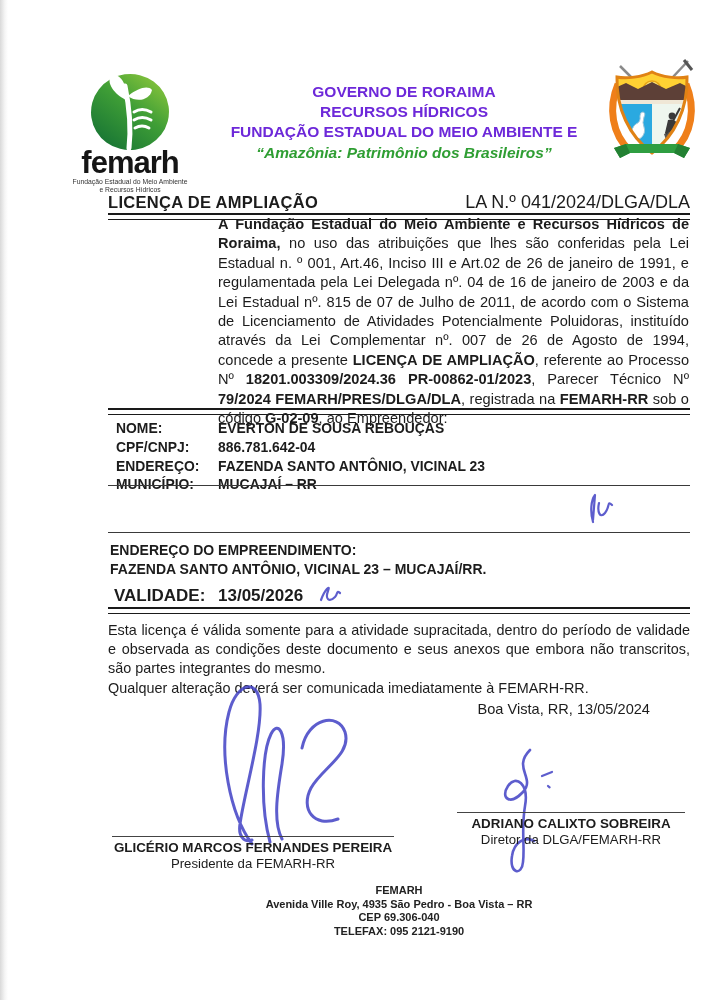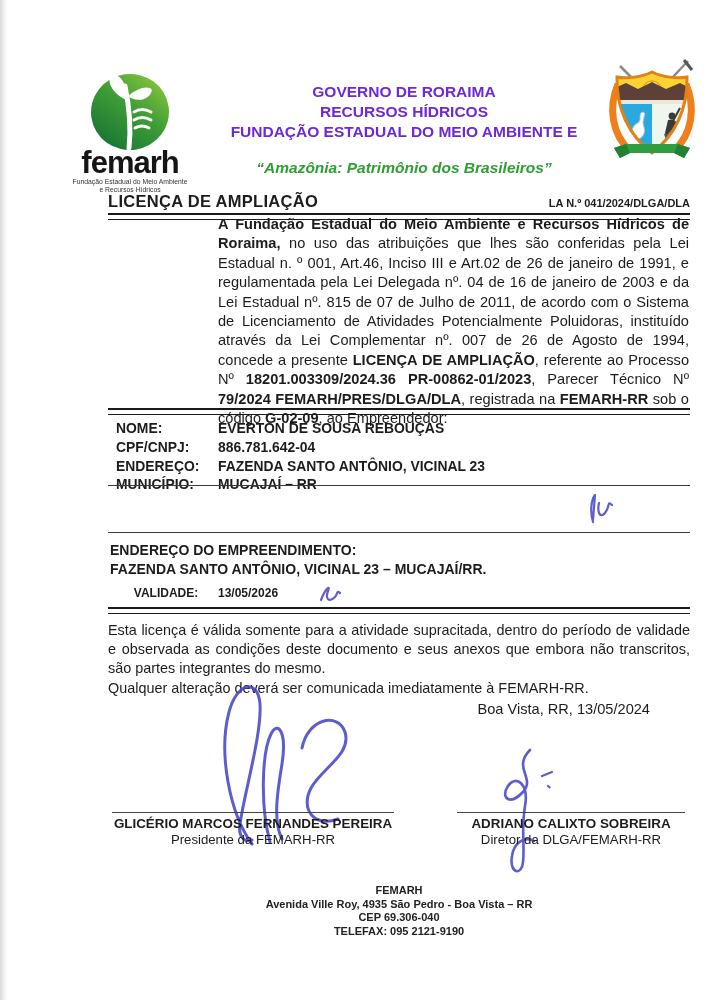--- a/index.html
+++ b/index.html
@@ -21,47 +21,47 @@
   .page::before{ 
     content:"";position:absolute;left:0;top:0;bottom:0;width:8px;
     background:linear-gradient(to right,#d9d9d9,#f5f5f5 60%,#ffffff);
   }
   
   .logo-block{position:absolute;left:54px;top:70px;width:152px;text-align:center;}
   .logo-word{font-size:31px;font-weight:bold;letter-spacing:-1px;color:#151515;line-height:26px;margin-top:-6px;}
   .logo-caption{font-size:6.8px;color:#333;line-height:8px;margin-top:2px;}
   .org-block{position:absolute;left:198px;top:82px;width:412px;text-align:center;}
   .org-line{font-size:15.5px;font-weight:bold;line-height:20px;color:#6d28d9;}
-  .org-motto{font-size:15.5px;font-weight:bold;font-style:italic;color:var(--motto_green);line-height:22px;margin-top:15px;}
+  .org-motto{font-size:15.5px;font-weight:bold;font-style:italic;color:var(--motto_green);line-height:22px;margin-top:0;}
   .coat-block{position:absolute;left:600px;top:56px;width:104px;height:120px;}
   
   .title-row{position:absolute;left:108px;top:192px;width:582px;display:flex;justify-content:space-between;align-items:baseline;}
   .title-left{font-size:16.5px;font-weight:bold;letter-spacing:.3px;}
-  .title-right{font-size:11px;font-weight:bold;}
+  .title-right{font-size:18px;font-weight:normal;}
   .rule-double{position:absolute;left:108px;width:582px;height:4px;border-top:2.5px solid #1a1a1a;border-bottom:1.7px solid #1a1a1a;}
   .rule-thin{position:absolute;left:108px;width:582px;border-top:1.6px solid #3a3a3a;}
   
   .body-par{position:absolute;left:218px;top:215px;width:471px;font-size:14.6px;line-height:19.4px;text-align:justify;margin:0;}
   .b{font-weight:bold;}
   
   .fields{position:absolute;left:116px;top:419px;width:574px;font-size:13.9px;font-weight:bold;}
   .field-row{display:flex;line-height:18.8px;}
   .field-label{width:102px;flex:0 0 102px;}
   .activity-row{position:absolute;left:116px;top:498px;display:flex;font-size:14px;font-weight:bold;}
   .activity-row .field-label{width:102px;flex:0 0 102px;}
   .enterprise{position:absolute;left:110px;top:541px;font-size:14px;font-weight:bold;line-height:18.8px;}
-  .validity-row{position:absolute;left:114px;top:586px;display:flex;font-size:12px;font-weight:bold;text-align:center;}
+  .validity-row{position:absolute;left:114px;top:586px;display:flex;font-size:17px;font-weight:bold;}
   .validity-row .field-label{width:104px;flex:0 0 104px;}
   
   .disclaimer{position:absolute;left:108px;top:621px;width:582px;font-size:14.4px;line-height:19.2px;}
   .disclaimer p{margin:0;text-align:justify;}
   .dateline{position:absolute;left:108px;top:701px;width:582px;text-align:right;padding-right:40px;box-sizing:border-box;font-size:14.6px;}
   
   .sig-block{position:absolute;top:812px;text-align:center;}
-  .sig-left{left:112px;width:282px;}
+  .sig-left{left:112px;width:282px;margin-top:24px;}
   .sig-right{left:457px;width:228px;}
   .sig-line{border-top:1.5px solid #444;margin-bottom:3px;}
   .sig-name{font-size:13.4px;font-weight:bold;line-height:16px;}
   .sig-title{font-size:13.2px;line-height:16px;}
   .pen{position:absolute;pointer-events:none;}
   .pen path{fill:none;stroke:var(--pen_blue);stroke-linecap:round;stroke-linejoin:round;opacity:.88;}
   
   .footer{position:absolute;left:108px;top:884px;width:582px;text-align:center;font-size:11px;font-weight:bold;line-height:13.5px;color:#222;}
 </style>
 </head>

